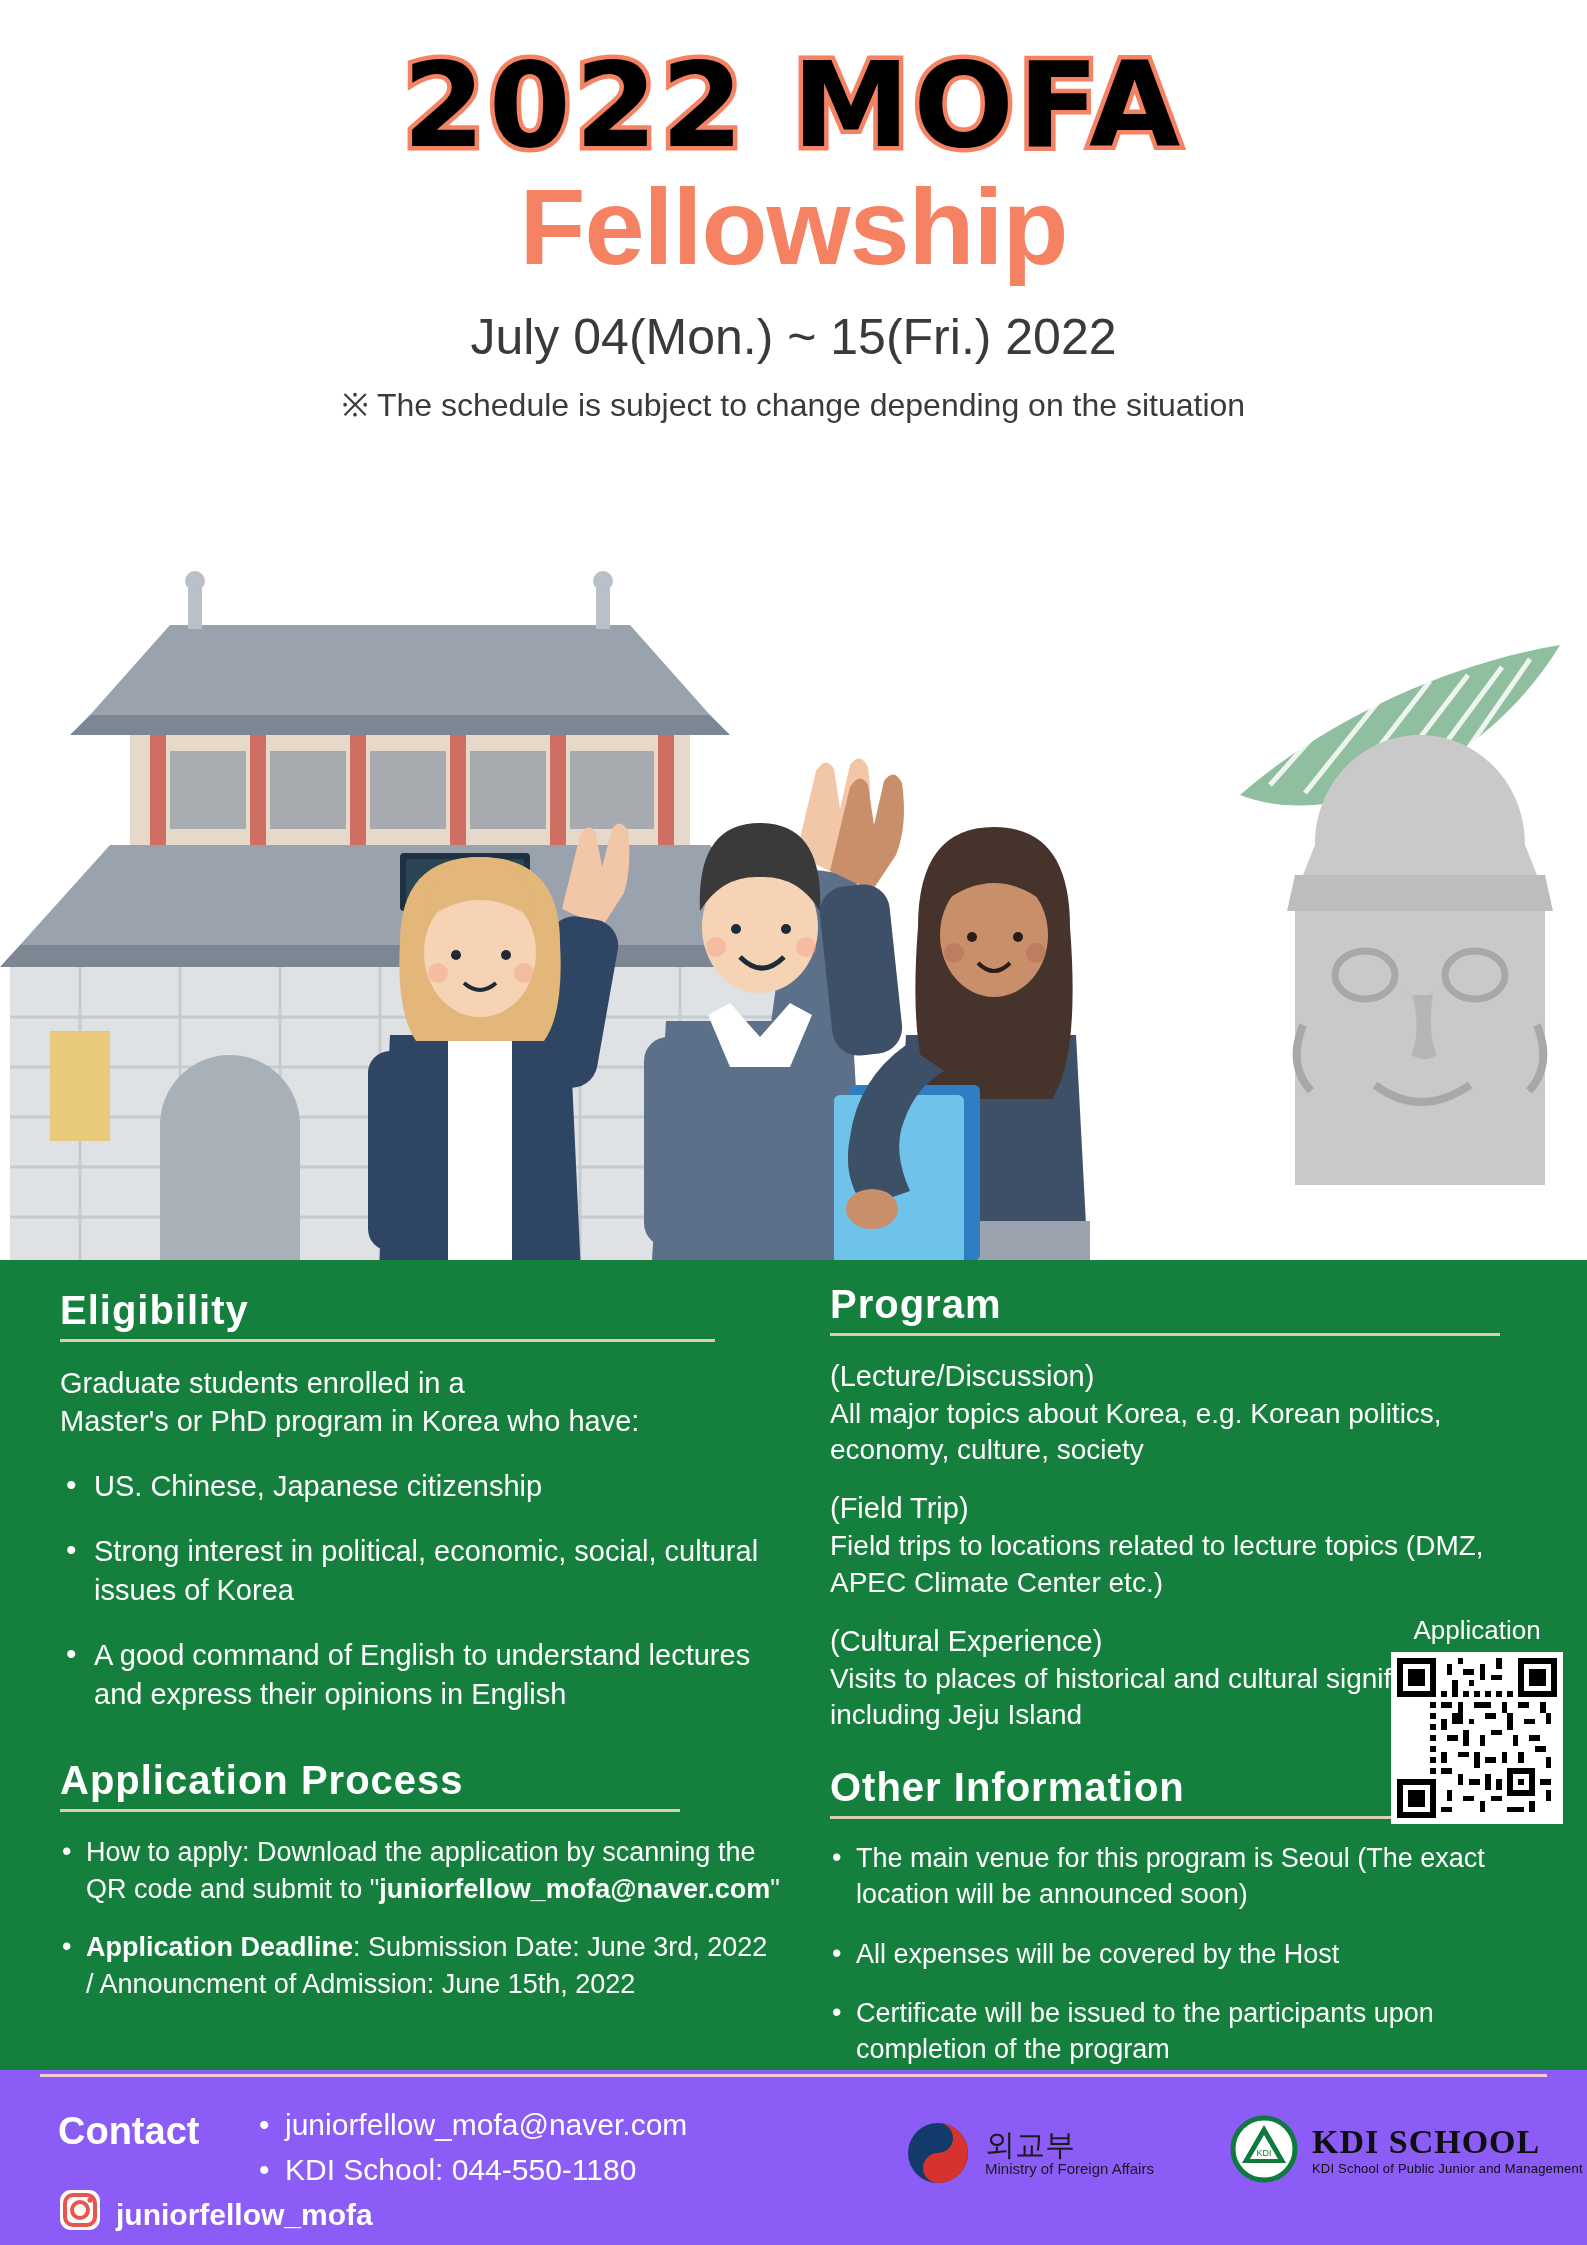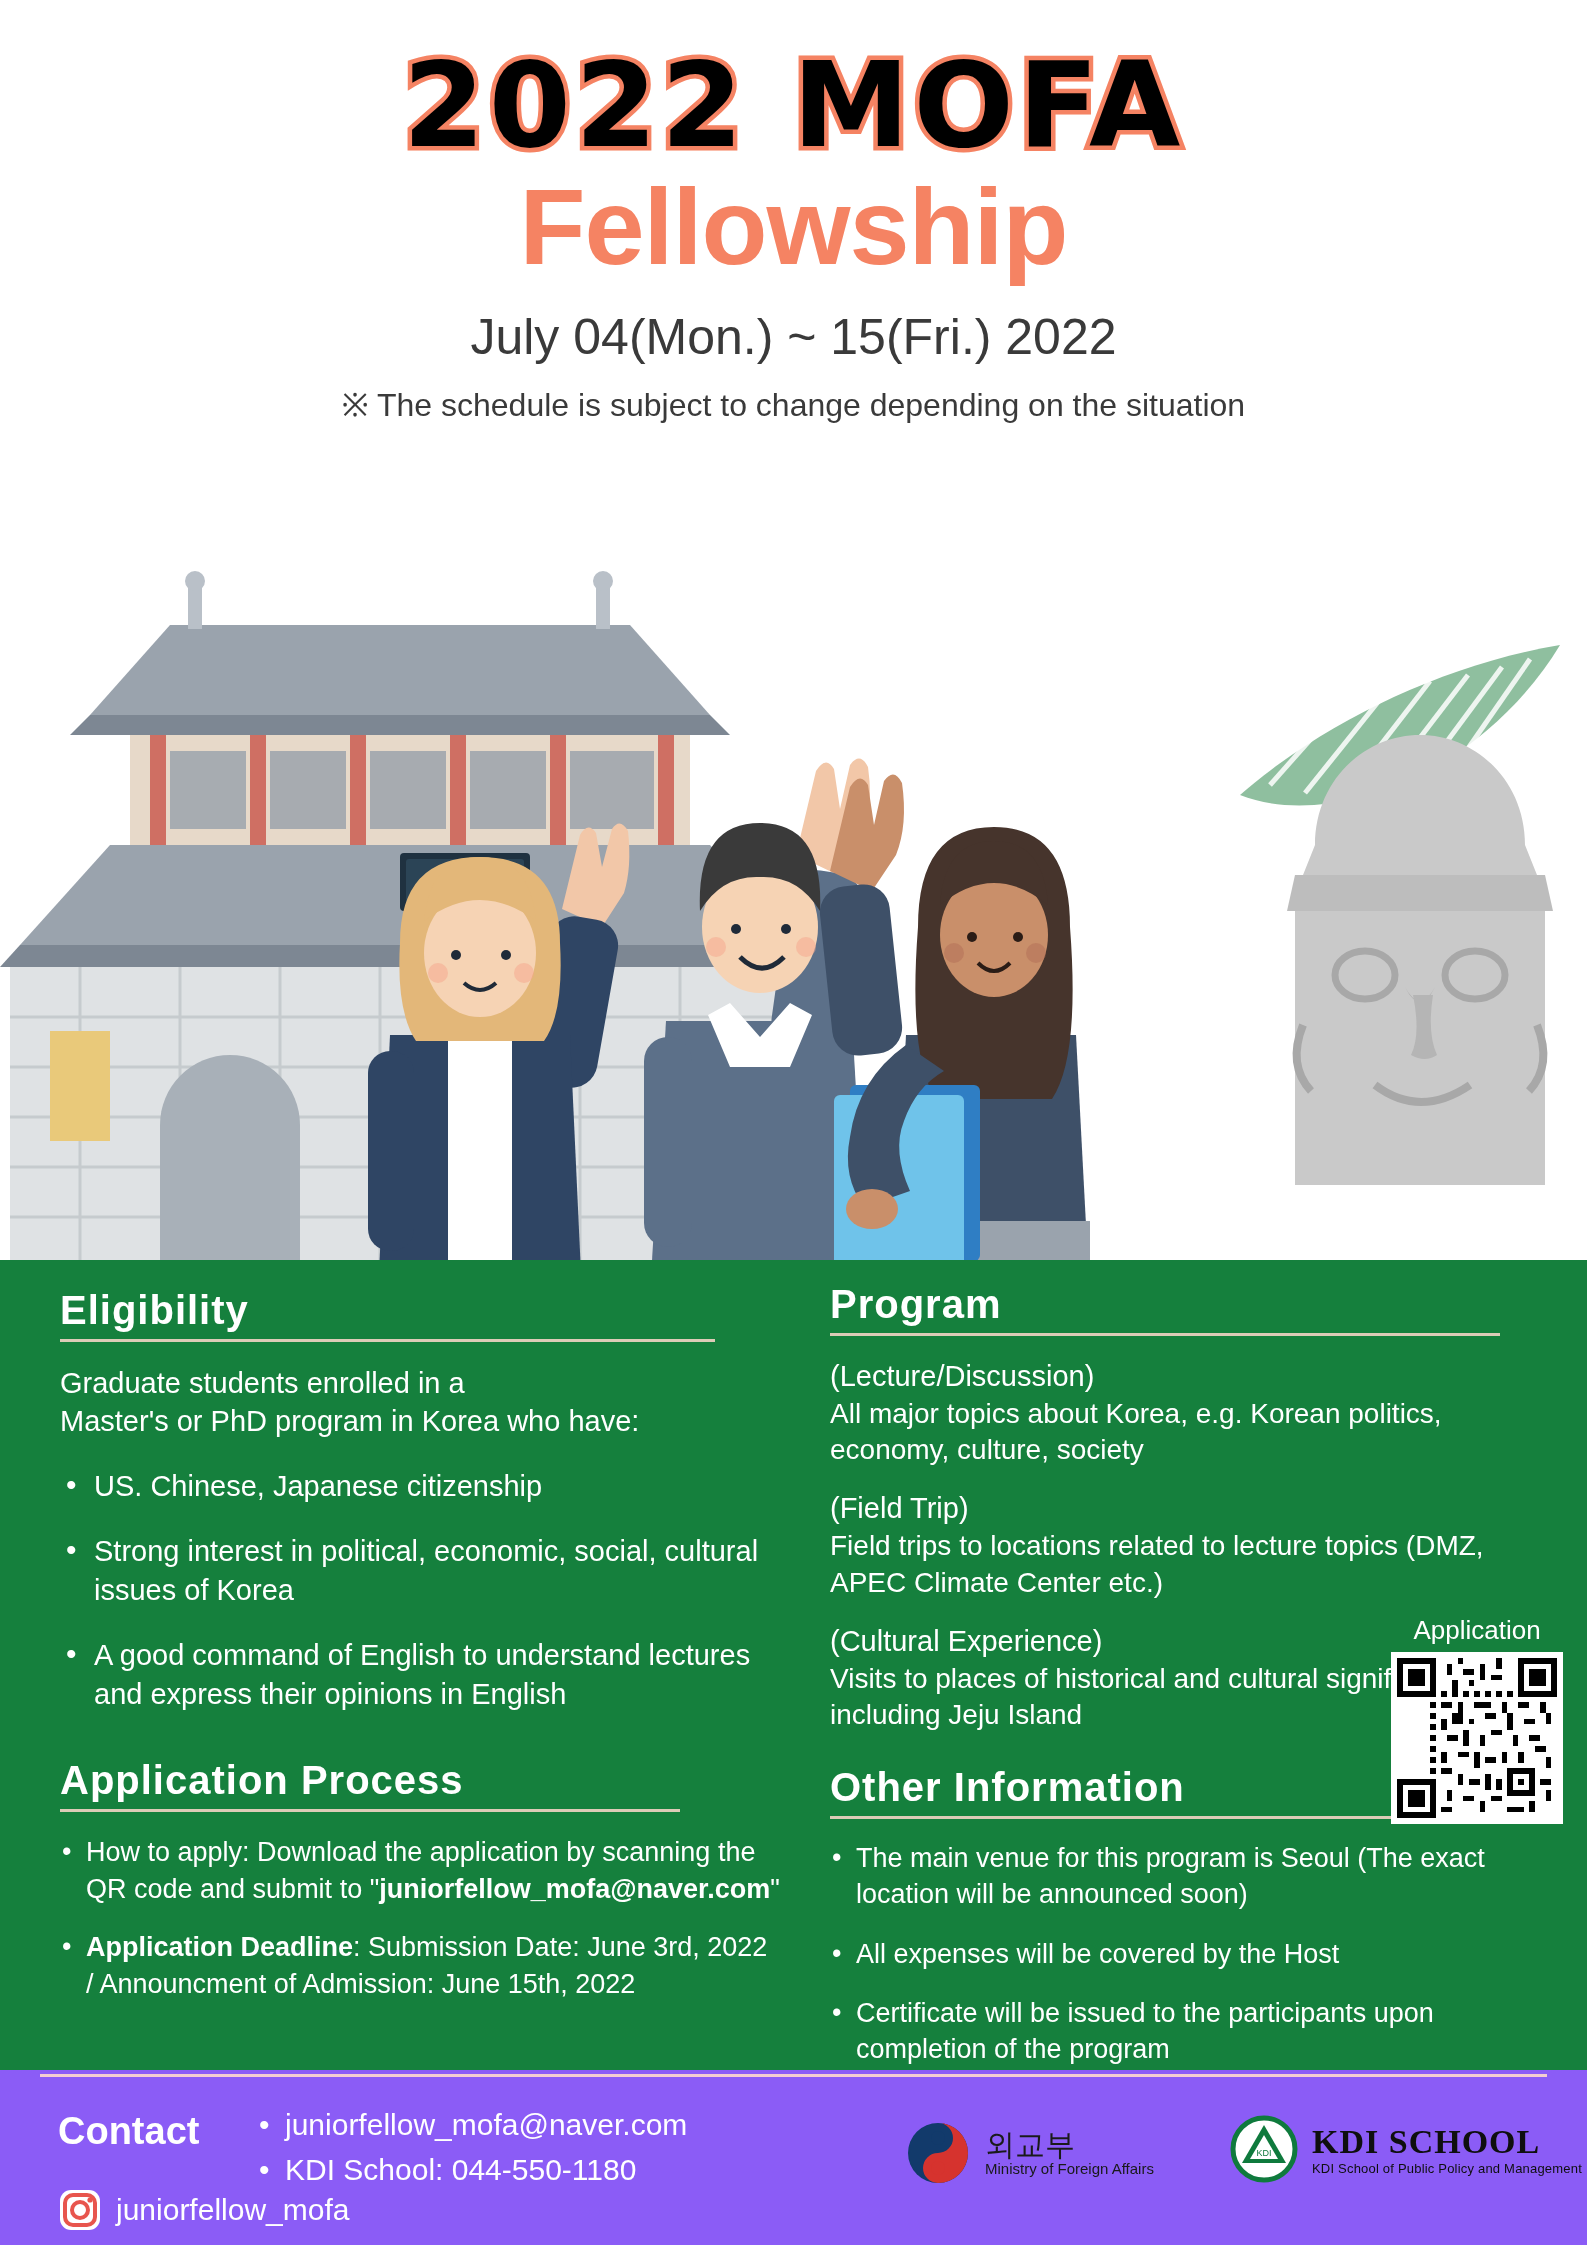--- a/index.html
+++ b/index.html
@@ -98,21 +98,21 @@
   .qr-label { font-size:26px; color:#fff; margin-bottom:6px; }
   .qr-box { width:160px; height:160px; background:#fff; margin:0 auto; padding:6px; box-sizing:content-box; }
 
   
   .footer { position:absolute; left:0; top:2070px; width:1587px; height:175px; background:#8b5cf6; }
   .foot-divider { position:absolute; left:40px; top:4px; width:1507px; height:3px; background:#ffd9cd; opacity:.9; }
   .contact-title { position:absolute; left:58px; top:40px; font-size:38px; font-weight:bold; color:#fff; }
   .contact-list { position:absolute; left:255px; top:32px; list-style:none; margin:0; padding:0; color:#fff; }
   .contact-list li { position:relative; padding-left:30px; font-size:30px; line-height:1.5; }
   .contact-list li:before { content:"•"; position:absolute; left:4px; top:0; }
-  .insta { position:absolute; left:58px; top:118px; display:flex; align-items:center; gap:14px; }
+  .insta { position:absolute; left:58px; top:118px; display:flex; align-items:flex-end; gap:14px;font-weight:bold; }
   .insta-label { color:#fff; font-size:30px; }
 
   .logo-mofa { position:absolute; left:905px; top:50px; display:flex; align-items:center; gap:14px; }
   .mofa-text { color:#1a1a1a; }
   .mofa-kr { font-size:30px; font-weight:normal; line-height:1.05; }
   .mofa-en { font-size:15px; line-height:1.1; }
   .logo-kdi { position:absolute; left:1230px; top:45px; display:flex; align-items:center; gap:14px; }
   .kdi-name { font-size:34px; font-weight:bold; color:#0f0f0f; font-family:"Liberation Serif", serif; letter-spacing:1px; }
   .kdi-sub { font-size:13px; color:#0f0f0f; letter-spacing:.2px; }
 </style>
@@ -467,18 +467,18 @@
 
     <div class="logo-kdi">
       <svg width="68" height="68" viewBox="0 0 68 68">
         <circle cx="34" cy="34" r="31" fill="#ffffff" stroke="#0f7a3d" stroke-width="5"></circle>
         <path d="M34 10 L56 48 L12 48 Z" fill="#0f7a3d"></path>
         <path d="M34 20 L48 44 L20 44 Z" fill="#ffffff"></path>
         <text x="34" y="41" font-size="9" fill="#0f7a3d" text-anchor="middle" font-family="Liberation Sans, sans-serif">KDI</text>
       </svg>
       <div>
         <div class="kdi-name">KDI SCHOOL</div>
-        <div class="kdi-sub">KDI School of Public Policy and Management</div>
+        <div class="kdi-sub">KDI School of Public Junior and Management</div>
       </div>
     </div>
   </div>
 
 </div>
 
 </body></html>

